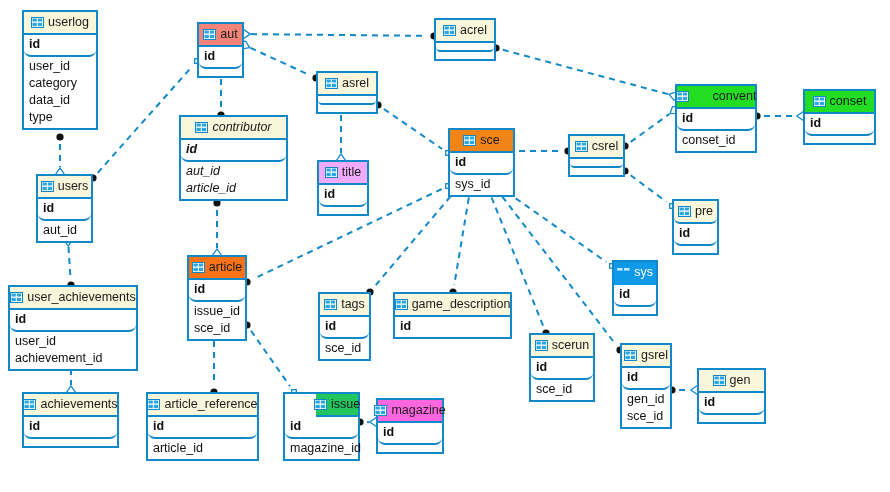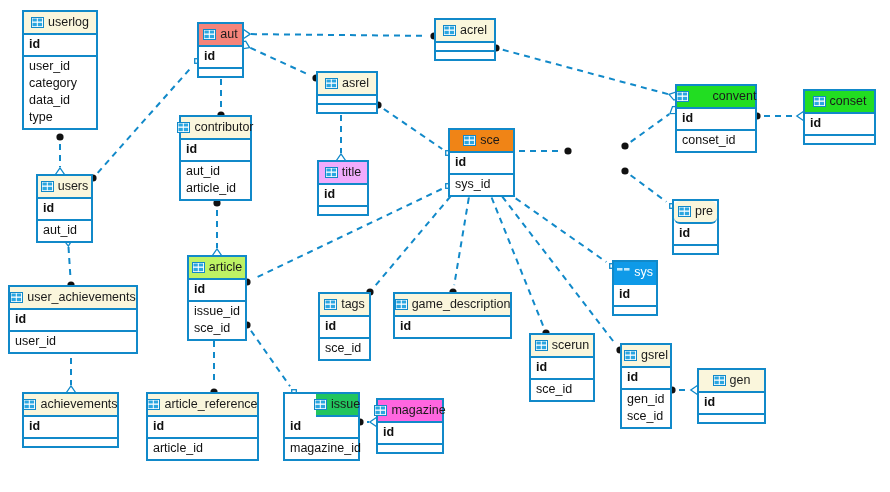--- a/index.html
+++ b/index.html
@@ -45,20 +45,21 @@
   .ent-title { line-height: 1; }
   .tbl-icon {
     display: inline-block;
     width: 13px;
     height: 11px;
     flex: 0 0 auto;
   }
   .compartment {
     border-bottom: 2px solid #1189c9;
     padding: 1px 5px 2px 5px;
+    border-radius: 7px;
   }
   .compartment:last-child { border-bottom: none; }
   .compartment.empty { height: 7px; padding: 0; }
   .attr {
     font-size: 12.5px;
     line-height: 17px;
     color: #101010;
     white-space: nowrap;
   }
   .attr.pk { font-weight: bold; }
@@ -286,21 +287,21 @@
             <rect x="1.5" y="5.8" width="4.3" height="3.4" fill="#2aa6e0"></rect>
             <rect x="6.8" y="5.8" width="4.3" height="3.4" fill="#2aa6e0"></rect>
           </svg></span>
         <span class="ent-title">conset</span>
       </div>
       <div class="compartment" style="border-bottom-color: rgb(17, 137, 201);">
         <div class="attr pk">id</div>
       </div>
       <div class="compartment empty"></div>
     </div>
-    <div class="entity" style="left: 179px; top: 115px; width: 73px; border-color: rgb(17, 137, 201);">
+    <div class="entity" style="left: 179px; top: 115px; width: 109px; border-color: rgb(17, 137, 201); font-style: italic;">
       <div class="ent-header" style="background: rgb(250, 246, 220); border-bottom-color: rgb(17, 137, 201);">
         <span class="tbl-icon"><svg viewBox="0 0 13 11" width="13" height="11">
             <rect x="0.5" y="0.5" width="12" height="10" fill="#ffffff" stroke="#1189c9" stroke-width="1"></rect>
             <rect x="1.5" y="1.5" width="4.3" height="3" fill="#2aa6e0"></rect>
             <rect x="6.8" y="1.5" width="4.3" height="3" fill="#2aa6e0"></rect>
             <rect x="1.5" y="5.8" width="4.3" height="3.4" fill="#2aa6e0"></rect>
             <rect x="6.8" y="5.8" width="4.3" height="3.4" fill="#2aa6e0"></rect>
           </svg></span>
         <span class="ent-title">contributor</span>
       </div>
@@ -323,20 +324,34 @@
           </svg></span>
         <span class="ent-title">sce</span>
       </div>
       <div class="compartment" style="border-bottom-color: rgb(17, 137, 201);">
         <div class="attr pk">id</div>
       </div>
       <div class="compartment">
         <div class="attr">sys_id</div>
       </div>
     </div>
+    <div class="entity" style="left: 568px; top: 134px; width: 57px; border-color: rgb(17, 137, 201);">
+      <div class="ent-header" style="background: rgb(250, 246, 220); border-bottom-color: rgb(17, 137, 201);">
+        <span class="tbl-icon"><svg viewBox="0 0 13 11" width="13" height="11">
+            <rect x="0.5" y="0.5" width="12" height="10" fill="#ffffff" stroke="#1189c9" stroke-width="1"></rect>
+            <rect x="1.5" y="1.5" width="4.3" height="3" fill="#2aa6e0"></rect>
+            <rect x="6.8" y="1.5" width="4.3" height="3" fill="#2aa6e0"></rect>
+            <rect x="1.5" y="5.8" width="4.3" height="3.4" fill="#2aa6e0"></rect>
+            <rect x="6.8" y="5.8" width="4.3" height="3.4" fill="#2aa6e0"></rect>
+          </svg></span>
+        <span class="ent-title">csrel</span>
+      </div>
+      <div class="compartment empty" style="border-bottom-color: rgb(17, 137, 201);"></div>
+      <div class="compartment empty"></div>
+    </div>
     <div class="entity" style="left: 317px; top: 160px; width: 52px; border-color: rgb(17, 137, 201);">
       <div class="ent-header" style="background: #f0abfc; border-bottom-color: rgb(17, 137, 201);">
         <span class="tbl-icon"><svg viewBox="0 0 13 11" width="13" height="11">
             <rect x="0.5" y="0.5" width="12" height="10" fill="#ffffff" stroke="#1189c9" stroke-width="1"></rect>
             <rect x="1.5" y="1.5" width="4.3" height="3" fill="#2aa6e0"></rect>
             <rect x="6.8" y="1.5" width="4.3" height="3" fill="#2aa6e0"></rect>
             <rect x="1.5" y="5.8" width="4.3" height="3.4" fill="#2aa6e0"></rect>
             <rect x="6.8" y="5.8" width="4.3" height="3.4" fill="#2aa6e0"></rect>
           </svg></span>
         <span class="ent-title">title</span>
@@ -387,21 +402,21 @@
             <rect x="7" y="1" width="5.5" height="2.6" fill="#bfe8fb"></rect>
           </svg></span>
         <span class="ent-title">sys</span>
       </div>
       <div class="compartment" style="border-bottom-color: rgb(17, 137, 201);">
         <div class="attr pk">id</div>
       </div>
       <div class="compartment empty"></div>
     </div>
     <div class="entity" style="left: 187px; top: 255px; width: 60px; border-color: rgb(17, 137, 201);">
-      <div class="ent-header" style="background: #bef264; border-bottom-color: rgb(17, 137, 201);">
+      <div class="ent-header" style="background: #f97316; border-bottom-color: rgb(17, 137, 201);">
         <span class="tbl-icon"><svg viewBox="0 0 13 11" width="13" height="11">
             <rect x="0.5" y="0.5" width="12" height="10" fill="#ffffff" stroke="#1189c9" stroke-width="1"></rect>
             <rect x="1.5" y="1.5" width="4.3" height="3" fill="#2aa6e0"></rect>
             <rect x="6.8" y="1.5" width="4.3" height="3" fill="#2aa6e0"></rect>
             <rect x="1.5" y="5.8" width="4.3" height="3.4" fill="#2aa6e0"></rect>
             <rect x="6.8" y="5.8" width="4.3" height="3.4" fill="#2aa6e0"></rect>
           </svg></span>
         <span class="ent-title">article</span>
       </div>
       <div class="compartment" style="border-bottom-color: rgb(17, 137, 201);">
@@ -421,20 +436,21 @@
             <rect x="1.5" y="5.8" width="4.3" height="3.4" fill="#2aa6e0"></rect>
             <rect x="6.8" y="5.8" width="4.3" height="3.4" fill="#2aa6e0"></rect>
           </svg></span>
         <span class="ent-title">user_achievements</span>
       </div>
       <div class="compartment" style="border-bottom-color: rgb(17, 137, 201);">
         <div class="attr pk">id</div>
       </div>
       <div class="compartment">
         <div class="attr">user_id</div>
+        <div class="attr">achievement_id</div>
       </div>
     </div>
     <div class="entity" style="left: 318px; top: 292px; width: 53px; border-color: rgb(17, 137, 201);">
       <div class="ent-header" style="background: rgb(250, 246, 220); border-bottom-color: rgb(17, 137, 201);">
         <span class="tbl-icon"><svg viewBox="0 0 13 11" width="13" height="11">
             <rect x="0.5" y="0.5" width="12" height="10" fill="#ffffff" stroke="#1189c9" stroke-width="1"></rect>
             <rect x="1.5" y="1.5" width="4.3" height="3" fill="#2aa6e0"></rect>
             <rect x="6.8" y="1.5" width="4.3" height="3" fill="#2aa6e0"></rect>
             <rect x="1.5" y="5.8" width="4.3" height="3.4" fill="#2aa6e0"></rect>
             <rect x="6.8" y="5.8" width="4.3" height="3.4" fill="#2aa6e0"></rect>

